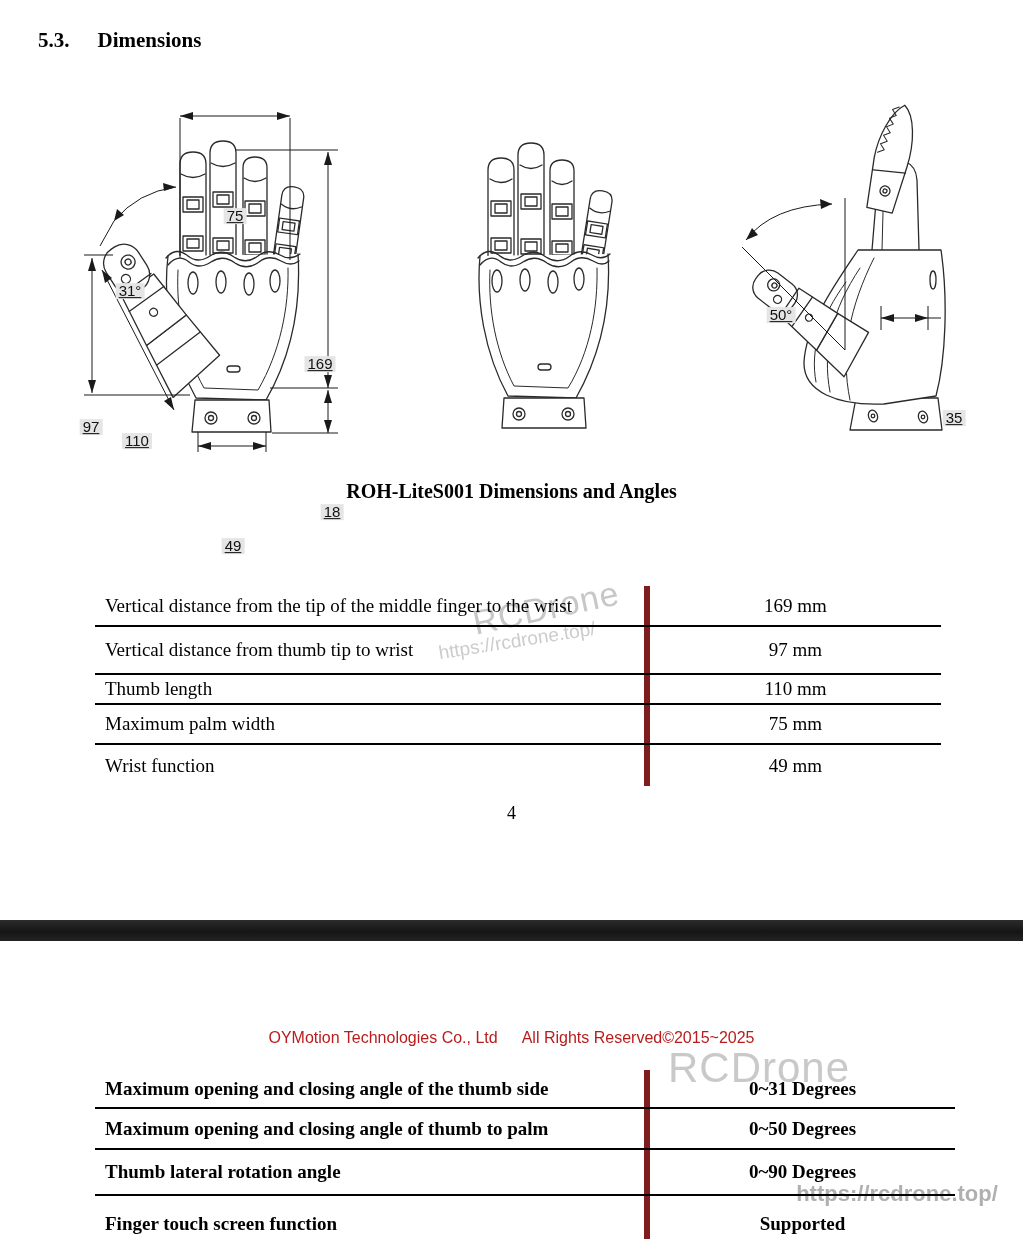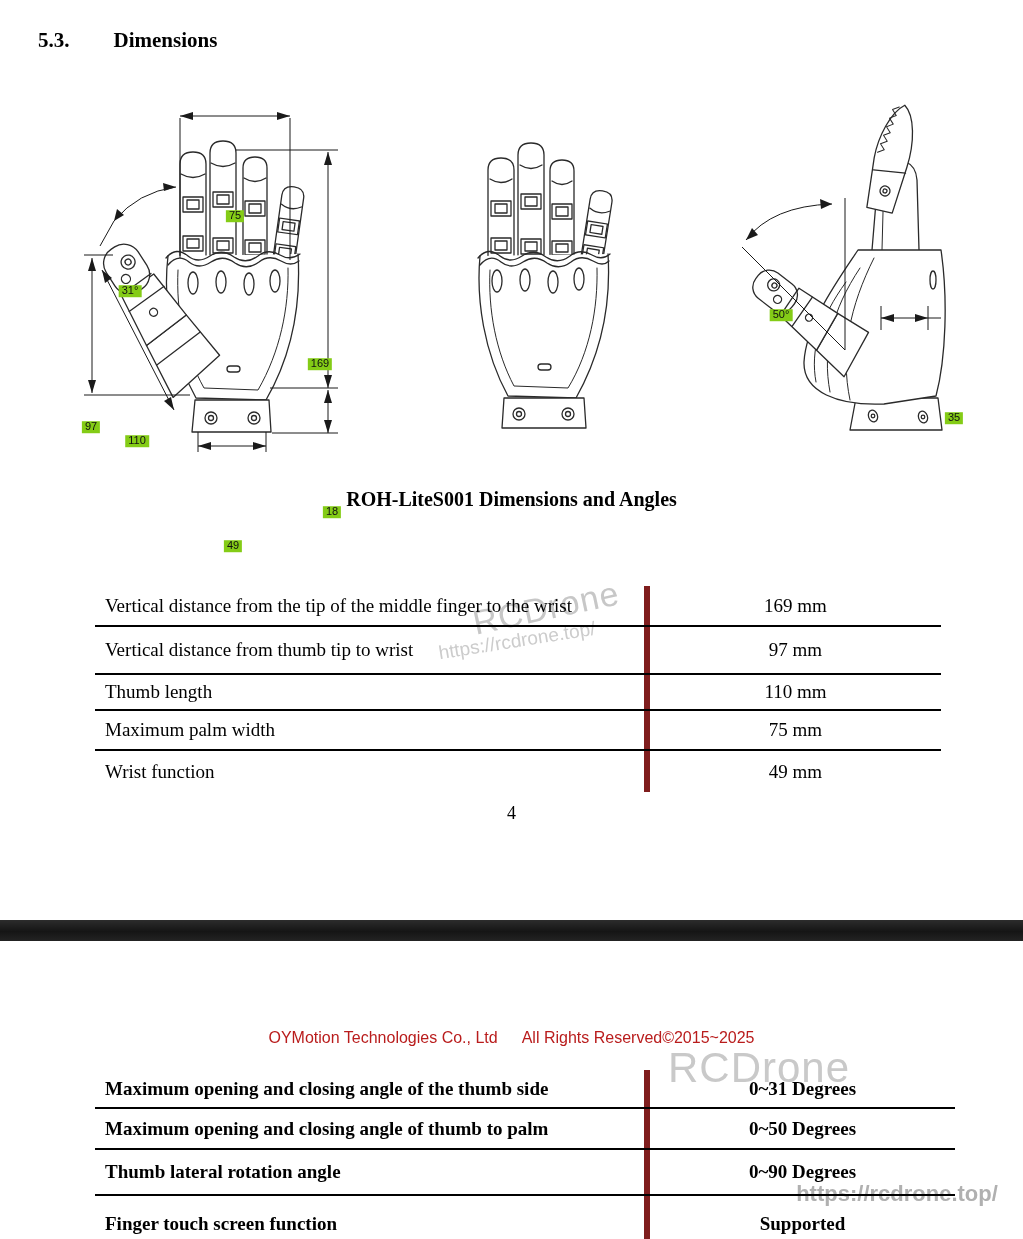--- a/index.html
+++ b/index.html
@@ -2,29 +2,29 @@
 <html><head>
 <meta charset="utf-8">
 <style>
   html,body{margin:0;padding:0;}
   body{
     width:1023px;height:1239px;position:relative;background:#ffffff;
     font-family:"Liberation Serif", serif;color:#000;overflow:hidden;
   }
   *{box-sizing:border-box;}
   .heading{position:absolute;top:28px;left:38px;font-size:21px;font-weight:bold;white-space:nowrap;}
-  .heading .sec-title{margin-left:44px;}
+  .heading .sec-title{margin-left:28px;}
   .figure-svg{position:absolute;left:0;top:100px;}
   .dim-label{
     position:absolute;transform:translate(-50%,-50%);
-    font-family:"Liberation Sans", sans-serif;font-size:11px;color:#111;
-    background:#84cc16;padding:0 3px;line-height:1.05;white-space:nowrap;z-index:3;
+    font-family:"Liberation Sans", sans-serif;font-size:15px;color:#111;
+    background:#e5e5e5;padding:0 3px;line-height:1.05;white-space:nowrap;z-index:3;text-decoration:underline;
   }
   .caption{position:absolute;top:480px;left:0;width:1023px;text-align:center;
-    font-size:20px;font-weight:bold;z-index:3;margin-top:8px;}
+    font-size:20px;font-weight:bold;z-index:3;}
   .spec-table{position:absolute;left:95px;z-index:2;}
   .spec-row{display:flex;align-items:center;}
   .spec-label{width:555px;height:100%;display:flex;align-items:center;
     padding-left:10px;border-right:6px solid #7f1d1d;font-size:19px;}
   .spec-value{flex:1;height:100%;display:flex;align-items:center;justify-content:center;font-size:19px;}
   .hline{border-bottom:2px solid #000;}
   #dims-table{top:586px;width:846px;}
   #angles-table{top:1070px;width:860px;font-weight:bold;}
   .page-number{position:absolute;top:803px;left:0;width:1023px;text-align:center;font-size:18px;z-index:2;}
   .separator-bar{position:absolute;left:0;top:920px;width:1023px;height:21px;
@@ -278,21 +278,21 @@
 
 <div class="spec-table" id="dims-table">
   <div class="spec-row hline" style="height:41px">
     <div class="spec-label">Vertical distance from the tip of the middle finger to the wrist</div>
     <div class="spec-value">169 mm</div>
   </div>
   <div class="spec-row hline" style="height:48px">
     <div class="spec-label">Vertical distance from thumb tip to wrist</div>
     <div class="spec-value">97 mm</div>
   </div>
-  <div class="spec-row hline" style="height:36px">
+  <div class="spec-row hline" style="height:30px">
     <div class="spec-label">Thumb length</div>
     <div class="spec-value">110 mm</div>
   </div>
   <div class="spec-row hline" style="height:40px">
     <div class="spec-label">Maximum palm width</div>
     <div class="spec-value">75 mm</div>
   </div>
   <div class="spec-row" style="height:41px">
     <div class="spec-label">Wrist function</div>
     <div class="spec-value">49 mm</div>

